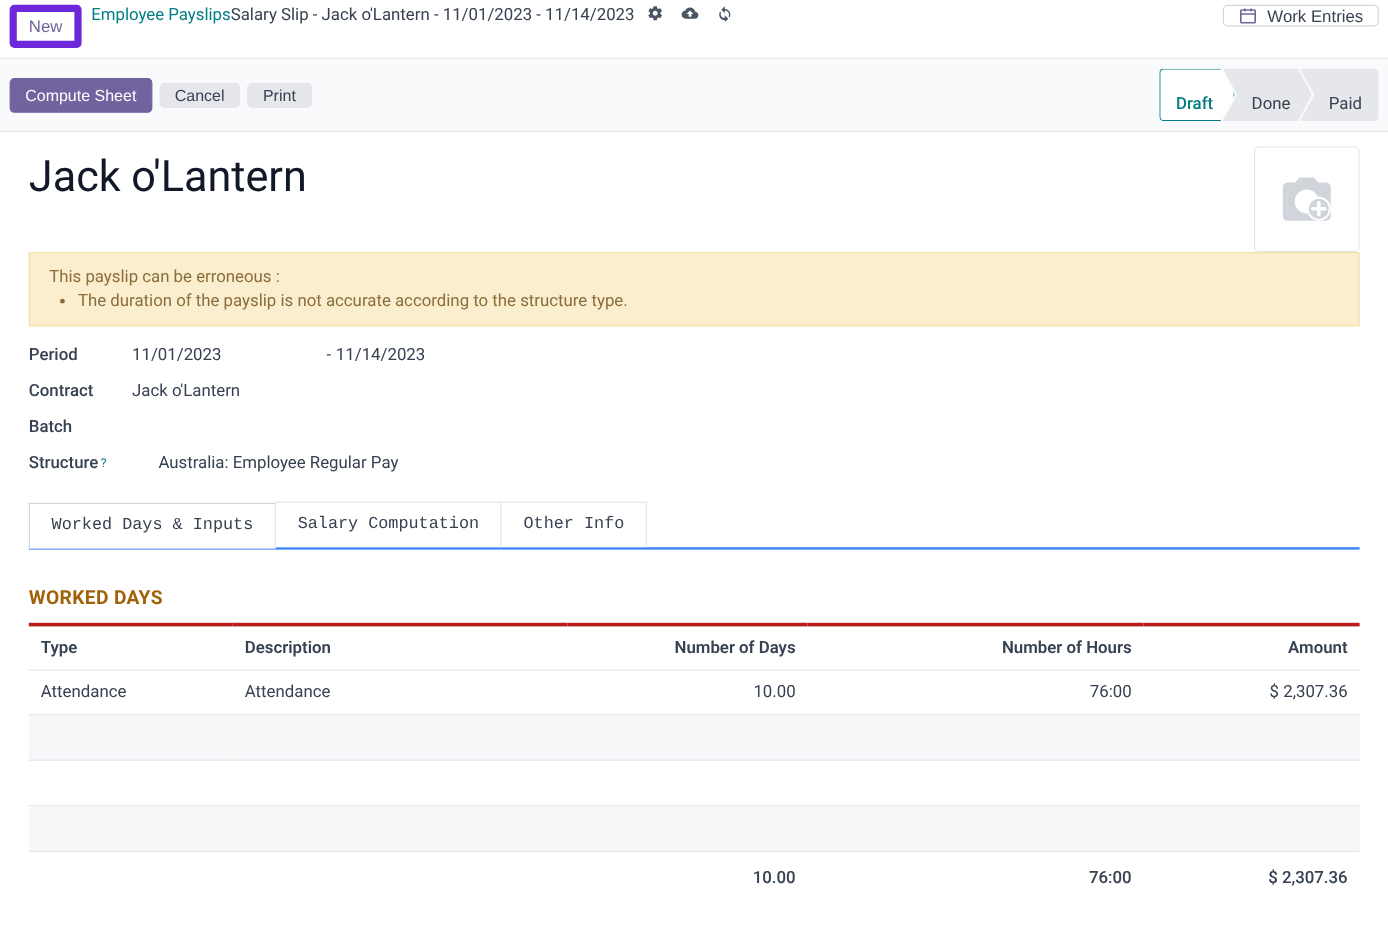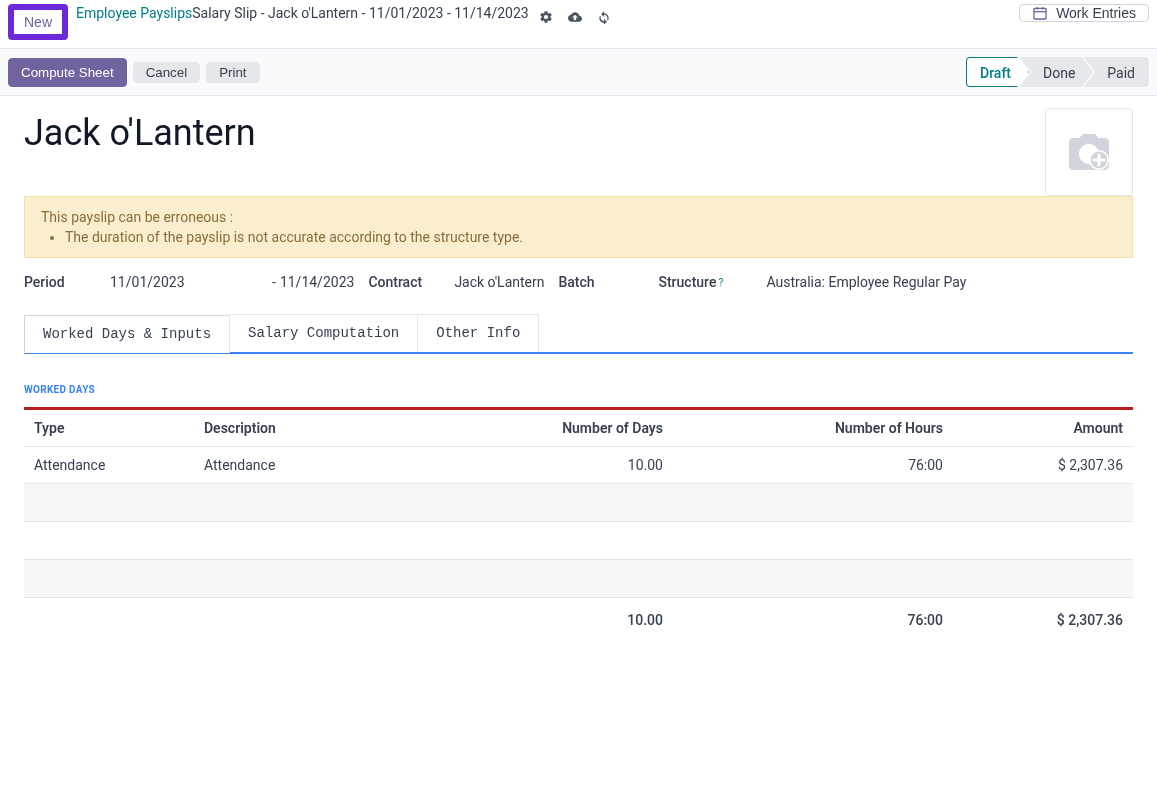--- a/index.html
+++ b/index.html
@@ -31,21 +31,21 @@
     display: flex;
     line-height: 1.4;
   }
   .breadcrumb-link {
     color: #017e84;
     font-size: 14px;
     cursor: pointer;
   }
   .breadcrumb-current {
     display: flex;
-    align-items: flex-end;
+    align-items: flex-start;
     gap: 10px;
     color: #374151;
   }
   .breadcrumb-icons { display: flex; gap: 14px; color: #4b5563; }
   .breadcrumb-icons svg { cursor: pointer; }
   .spacer { flex: 1; }
   .work-entries-btn {
     border: 1px solid #d1d5db;
     background: #fff;
     border-radius: 4px;
@@ -83,21 +83,21 @@
     border-radius: 4px;
     padding: 2px 12px;
     cursor: pointer;
   }
   .status-arrows {
     display: flex;
     margin-left: auto;
   }
   .status-step {
     position: relative;
-    padding: 8px 18px 6px 24px;
+    padding: 22px 18px 6px 24px;
     background: #e5e7eb;
     color: #374151;
     font-size: 14px;
     clip-path: polygon(0 0, calc(100% - 12px) 0, 100% 50%, calc(100% - 12px) 100%, 0 100%, 12px 50%);
     margin-left: -10px;
     cursor: pointer;
   }
   .status-step:first-child { clip-path: polygon(0 0, calc(100% - 12px) 0, 100% 50%, calc(100% - 12px) 100%, 0 100%); margin-left:0; border-radius: 4px 0 0 4px; padding-left:14px;}
   .status-step:last-child { clip-path: polygon(0 0, 100% 0, 100% 100%, 0 100%, 12px 50%); border-radius: 0 4px 4px 0; padding-right:14px;}
   .status-step.active {
@@ -134,21 +134,21 @@
     background: #fbeecf;
     border: 1px solid #f5e0a9;
     padding: 12px 16px;
     margin: 20px 0 16px 0;
     color: #8a6d3b;
   }
   .alert ul { list-style: disc; padding-left: 24px; margin-top: 4px; }
 
   .fields {
     display: flex;
-    flex-direction: row;
+    flex-direction: column;
     gap: 14px;
     margin-bottom: 24px;
   }
   .field-row { display: flex; align-items: center; }
   .field-label { width: 86px; font-weight: 500; color: #374151; display:flex; align-items:center; gap:2px;}
   .field-label .help { font-size: 10px; color: #017e84; vertical-align: super; cursor: help; font-weight:400;}
   .field-value { color: #374151; }
   .period-from { width: 162px; display:inline-block; }
   .period-dash { margin-right: 4px; }
 
@@ -169,24 +169,24 @@
   }
   .tab.active {
     border-color: #d1d5db;
     background: #fff;
     border-bottom: 1px solid #fff;
   }
   .tab.inactive { border: 1px solid #e5e7eb; border-bottom:none; top:0; margin-left:0px;}
   .tab + .tab { margin-left: -1px; }
 
   .section-title {
-    font-size: 10px;
+    font-size: 16px;
     font-weight: 700;
     letter-spacing: 0.3px;
-    color: #3b82f6;
+    color: #a16207;
     margin: 30px 0 12px 0;
   }
   table.data {
     width: 100%;
     border-collapse: collapse;
   }
   table.data th {
     text-align: left;
     font-weight: 600;
     padding: 10px 10px;

